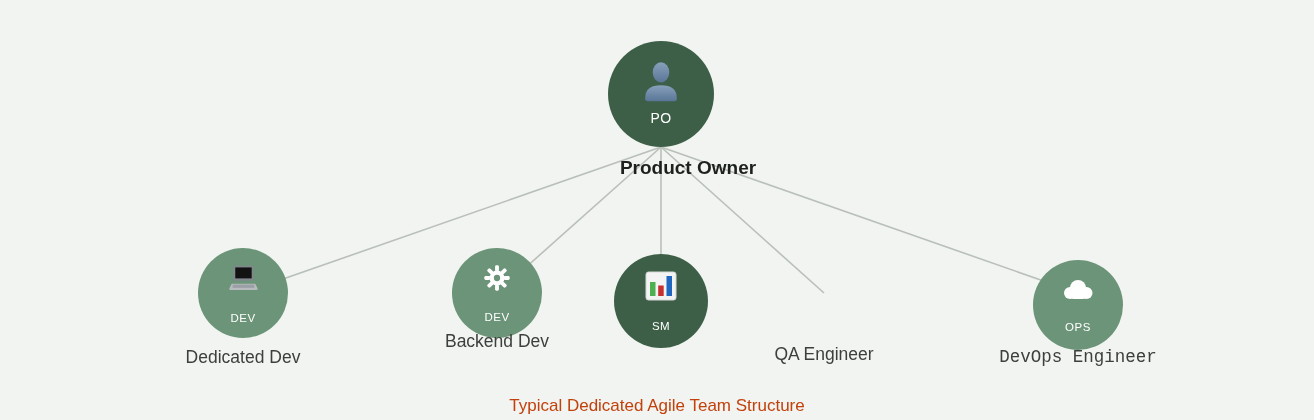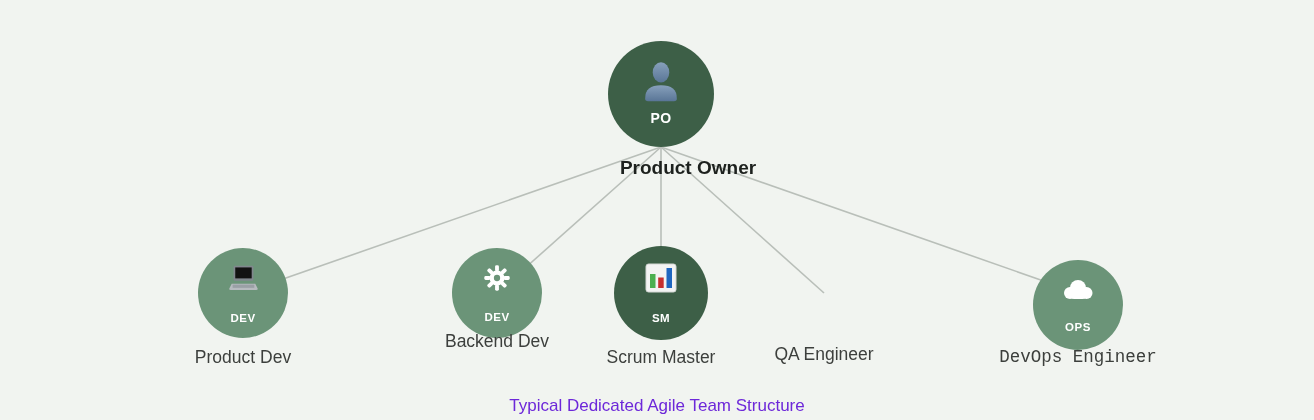--- a/index.html
+++ b/index.html
@@ -38,21 +38,21 @@
     gap: 19px;
     box-sizing: border-box;
   }
   .circle.dark  { background: #3d5f47; }
   .circle.light { background: #6b9478; }
   .circle.root-size   { width: 106px; height: 106px; gap: 7px; padding-bottom: 4px; }
   .circle.member-size { width: 90px;  height: 90px; }
   .circle.sm-size     { width: 94px;  height: 94px; }
   .badge {
     color: #ffffff;
-    font-weight: bold;
+    font-weight: normal;
     letter-spacing: 0.5px;
   }
   .root-badge   { font-size: 14px; }
   .member-badge { font-size: 11.5px; }
   .icon { display: block; line-height: 0; }
   .node-label {
     position: absolute;
     transform: translateX(-50%);
     white-space: nowrap;
     z-index: 3;
@@ -66,21 +66,21 @@
     font-size: 17.5px;
     color: #3c3f3c;
   }
   .caption {
     position: absolute;
     left: 0;
     top: 396px;
     width: 100%;
     text-align: center;
     font-size: 17px;
-    color: #6d28d9;
+    color: #c2410c;
     z-index: 3;
   }
 </style>
 </head>
 <body>
 
 <div class="canvas">
 
   <svg class="connectors" viewBox="0 0 1314 420">
     <line x1="661" y1="147" x2="243" y2="293"></line>
@@ -115,21 +115,21 @@
         <svg width="34" height="30" viewBox="0 0 36 30">
           <rect x="8" y="2" width="21" height="16" rx="1.5" fill="#80878d"></rect>
           <rect x="9.8" y="3.8" width="17.4" height="11.6" fill="#121212"></rect>
           <path d="M6 21 L31 21 L33.5 26 Q34 27.6 32 27.6 L5 27.6 Q3 27.6 3.5 26 Z" fill="#b7bbbf"></path>
           <rect x="7" y="22" width="23" height="3.4" fill="#9aa0a5"></rect>
         </svg>
       </span>
       <span class="badge member-badge">DEV</span>
     </div>
   </div>
-  <div class="node-label member-label" style="left:243px; top:347px;">Product Dev</div>
+  <div class="node-label member-label" style="left:243px; top:347px;">Dedicated Dev</div>
 
   <div class="node" style="left:497px; top:248px;">
     <div class="circle light member-size">
       <span class="icon">
         <svg width="28" height="28" viewBox="0 0 32 32">
           <g fill="#ffffff">
             <circle cx="16" cy="16" r="8.5"></circle>
             <g>
               <rect x="13.8" y="1.5" width="4.4" height="7" rx="1.6"></rect>
               <rect x="13.8" y="1.5" width="4.4" height="7" rx="1.6" transform="rotate(45 16 16)"></rect>
@@ -142,34 +142,33 @@
             </g>
           </g>
           <circle cx="16" cy="16" r="3.6" fill="#6b9478"></circle>
         </svg>
       </span>
       <span class="badge member-badge">DEV</span>
     </div>
   </div>
   <div class="node-label member-label" style="left:497px; top:331px;">Backend Dev</div>
 
-  <div class="node" style="left:661px; top:246px;">
+  <div class="node" style="left:661px; top:254px;">
     <div class="circle dark sm-size">
       <span class="icon">
         <svg width="32" height="30" viewBox="0 0 32 30">
           <rect x="1" y="1" width="30" height="28" rx="2.5" fill="#f3f3f3" stroke="#d5d8d5" stroke-width="1"></rect>
           <rect x="5" y="11" width="5.5" height="14" fill="#4caf50"></rect>
           <rect x="13.2" y="14.5" width="5.5" height="10.5" fill="#c62f2f"></rect>
           <rect x="21.5" y="5" width="5.5" height="20" fill="#1f66c0"></rect>
         </svg>
       </span>
       <span class="badge member-badge">SM</span>
     </div>
   </div>
-  <div class="node-label member-label" style="left:661px; top:347px;">Scrum Master</div>
 
   <div class="node-label member-label" style="left:824px; top:344px;">QA Engineer</div>
 
   <div class="node" style="left:1078px; top:260px;">
     <div class="circle light member-size">
       <span class="icon">
         <svg width="36" height="25" viewBox="0 0 36 25">
           <g fill="#ffffff">
             <circle cx="10" cy="16" r="6"></circle>
             <circle cx="18" cy="11" r="8"></circle>

